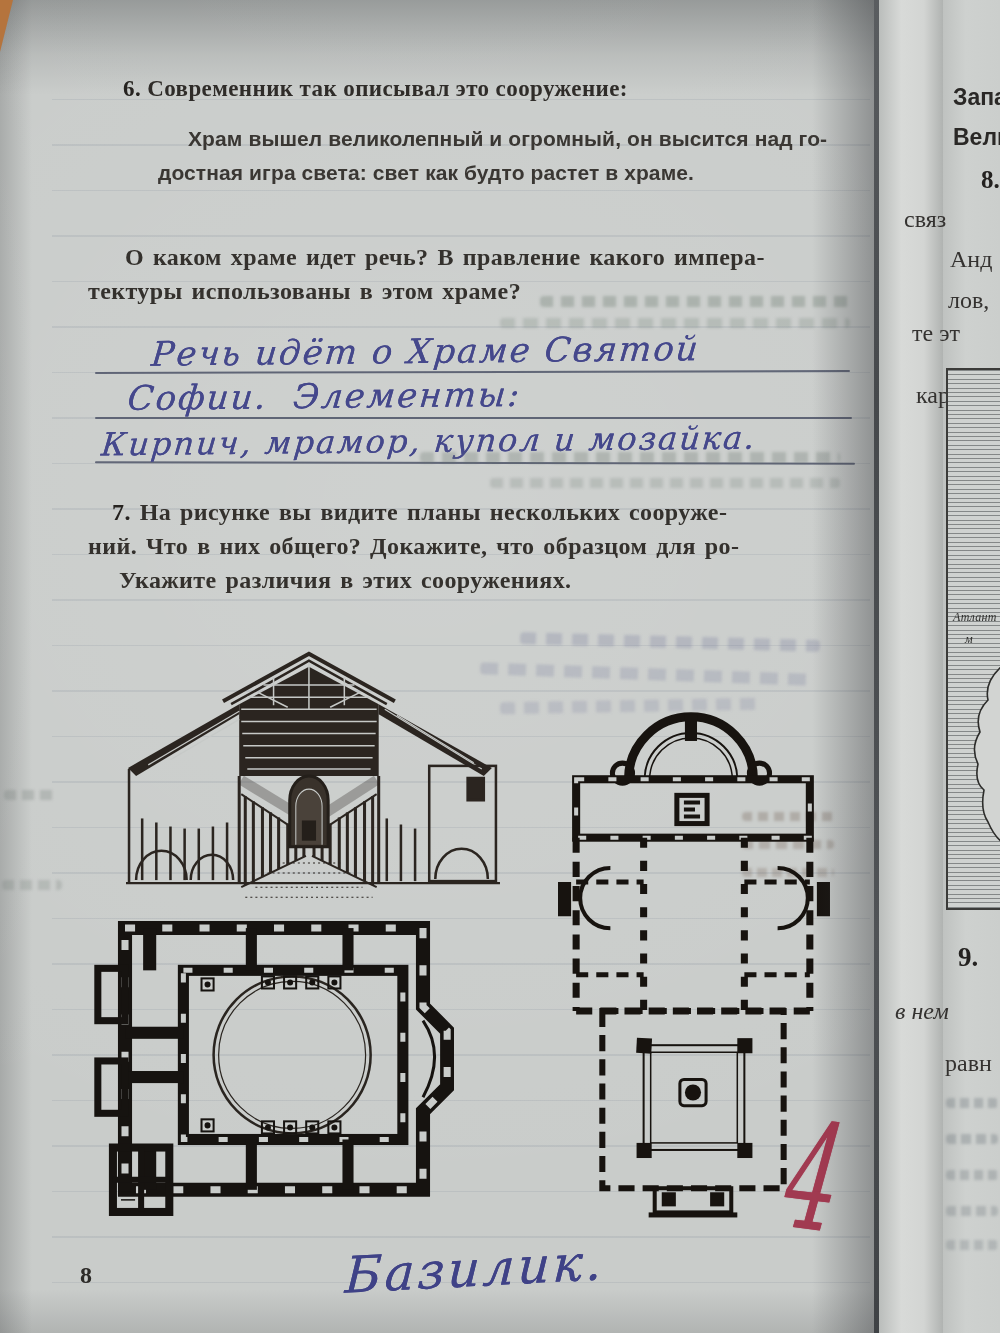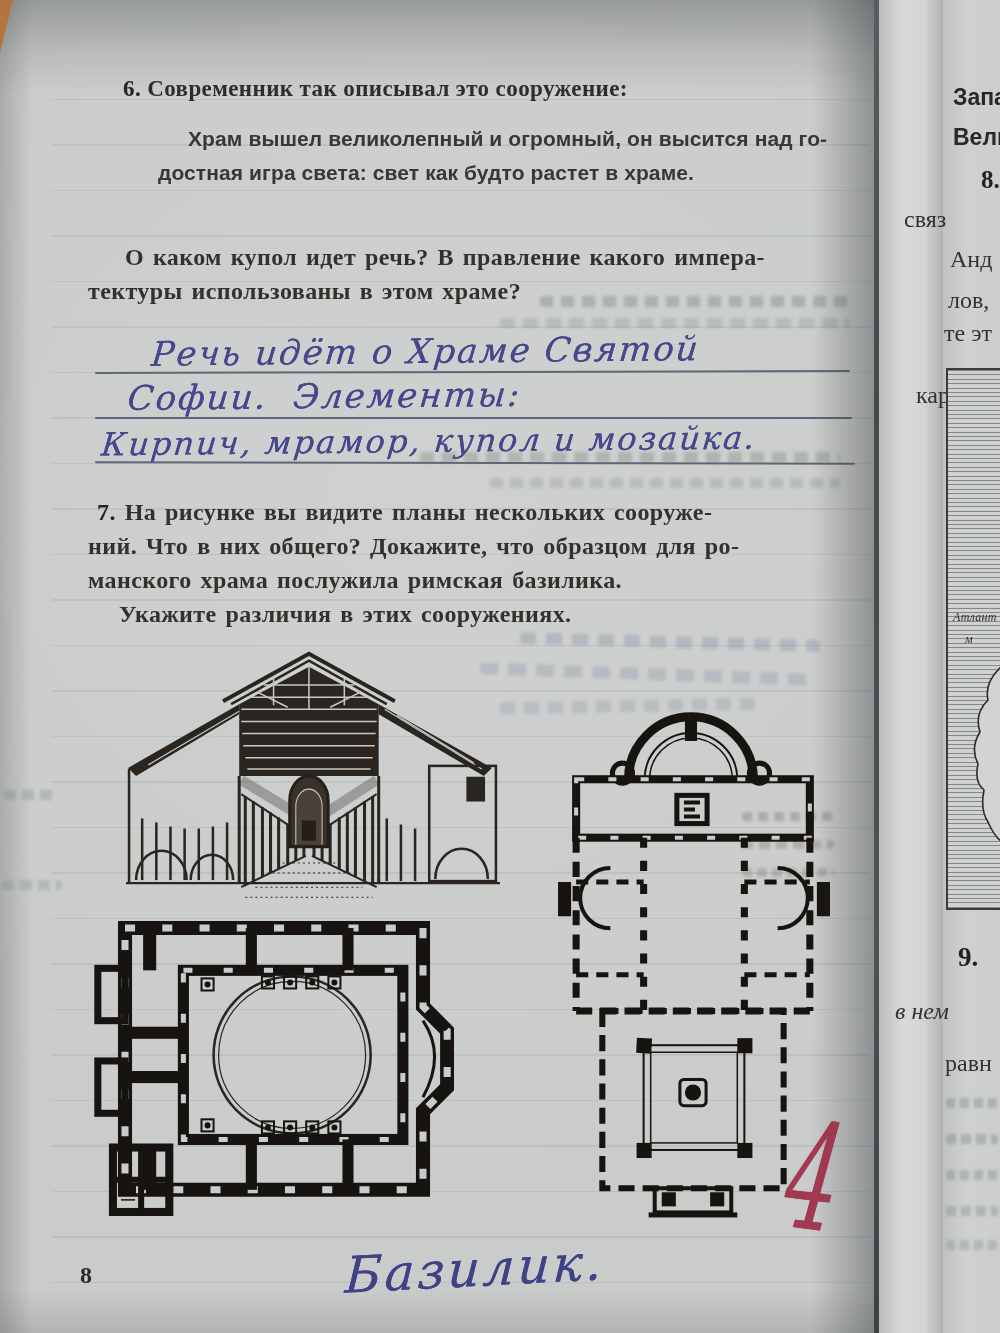--- a/index.html
+++ b/index.html
@@ -68,37 +68,36 @@
     <span class="qnum">6.</span>
     <span>Современник так описывал это сооружение:</span>
   </div>
 
   <div class="abs quote" style="left:158px;top:122px;width:690px;">
     <div style="margin-left:30px;">Храм вышел великолепный и огромный, он высится над го-</div>
     <div>достная игра света: свет как будто растет в храме.</div>
   </div>
 
   <div class="abs" style="left:88px;top:240px;width:790px;">
-    <div class="qline" style="margin-left:37px;">О каком купол идет речь? В правление какого импера-</div>
+    <div class="qline" style="margin-left:37px;">О каком храме идет речь? В правление какого импера-</div>
     <div class="qline">тектуры использованы в этом храме?</div>
   </div>
 
   <div class="abs rule-line" style="left:95px;top:371px;width:755px;transform:rotate(-.15deg);"></div>
   <div class="abs rule-line" style="left:95px;top:417px;width:757px;"></div>
   <div class="abs rule-line" style="left:95px;top:462px;width:760px;transform:rotate(.1deg);"></div>
 
   <div class="abs hw" style="left:152px;top:331px;font-size:34px;">Речь идёт о Храме Святой</div>
   <div class="abs hw" style="left:128px;top:376px;font-size:34px;">Софии.  Элементы:</div>
   <div class="abs hw" style="left:102px;top:422px;font-size:32px;">Кирпич, мрамор, купол и мозайка.</div>
 
   <div class="abs" style="left:88px;top:495px;width:800px;">
-    <div class="qline" style="margin-left:9px;"><span class="qnum">7.</span>
+    <div class="qline" style="margin-left:24px;"><span class="qnum">7.</span>
       <span>На рисунке вы видите планы нескольких сооруже-</span></div>
     <div class="qline">ний. Что в них общего? Докажите, что образцом для ро-</div>
-    <div class="qline">манского храма послужила римская базилика.</div>
     <div class="qline" style="margin-left:31px;">Укажите различия в этих сооружениях.</div>
   </div>
 
   <div class="ghost" style="left:540px;top:296px;width:310px;height:11px;background:repeating-linear-gradient(90deg, rgba(95,112,100,.30) 0 13px, transparent 13px 21px);"></div>
   <div class="ghost" style="left:500px;top:318px;width:350px;height:10px;background:repeating-linear-gradient(90deg, rgba(95,112,100,.20) 0 15px, transparent 15px 23px);"></div>
   <div class="ghost" style="left:420px;top:452px;width:420px;height:11px;background:repeating-linear-gradient(90deg, rgba(100,112,104,.28) 0 14px, transparent 14px 22px);"></div>
   <div class="ghost" style="left:490px;top:478px;width:350px;height:10px;background:repeating-linear-gradient(90deg, rgba(100,112,104,.20) 0 13px, transparent 13px 20px);"></div>
   <div class="ghost" style="left:520px;top:636px;width:300px;height:12px;transform:rotate(1.5deg);background:repeating-linear-gradient(90deg, rgba(108,112,148,.25) 0 16px, transparent 16px 26px);"></div>
   <div class="ghost" style="left:480px;top:668px;width:330px;height:12px;transform:rotate(2deg);background:repeating-linear-gradient(90deg, rgba(108,112,148,.22) 0 18px, transparent 18px 28px);"></div>
   <div class="ghost" style="left:500px;top:700px;width:260px;height:12px;transform:rotate(-1deg);background:repeating-linear-gradient(90deg, rgba(108,112,148,.20) 0 15px, transparent 15px 24px);"></div>
@@ -328,21 +327,21 @@
   <div class="abs crease"></div>
   <div class="abs curl"></div>
 
   <div class="abs next-page"></div>
   <div class="abs np-bold-sans" style="left:953px;top:84px;">Запа</div>
   <div class="abs np-bold-sans" style="left:953px;top:124px;">Вели</div>
   <div class="abs np-num" style="left:981px;top:166px;">8.</div>
   <div class="abs np-serif" style="left:904px;top:206px;">связ</div>
   <div class="abs np-serif" style="left:950px;top:246px;">Анд</div>
   <div class="abs np-serif" style="left:948px;top:287px;">лов,</div>
-  <div class="abs np-serif" style="left:944px;top:320px;">те эт</div>
+  <div class="abs np-serif" style="left:912px;top:320px;">те эт</div>
   <div class="abs np-serif" style="left:916px;top:350px;margin-top:32px;">карт</div>
 
   <div class="abs map">
     <svg viewBox="0 0 54 538" width="54" height="538" style="position:absolute;left:0;top:0;">
       <path d="M54,296 Q36,312 40,330 Q26,344 32,362 Q22,378 30,394 Q26,412 36,420 Q32,440 40,452 Q46,466 54,472 Z" fill="#d2d4d2" stroke="#2c2c2a" stroke-width="1.6"></path>
     </svg>
     <div class="abs map-label" style="left:5px;top:240px;">Атлант</div>
     <div class="abs map-label" style="left:17px;top:262px;">м</div>
   </div>
 

